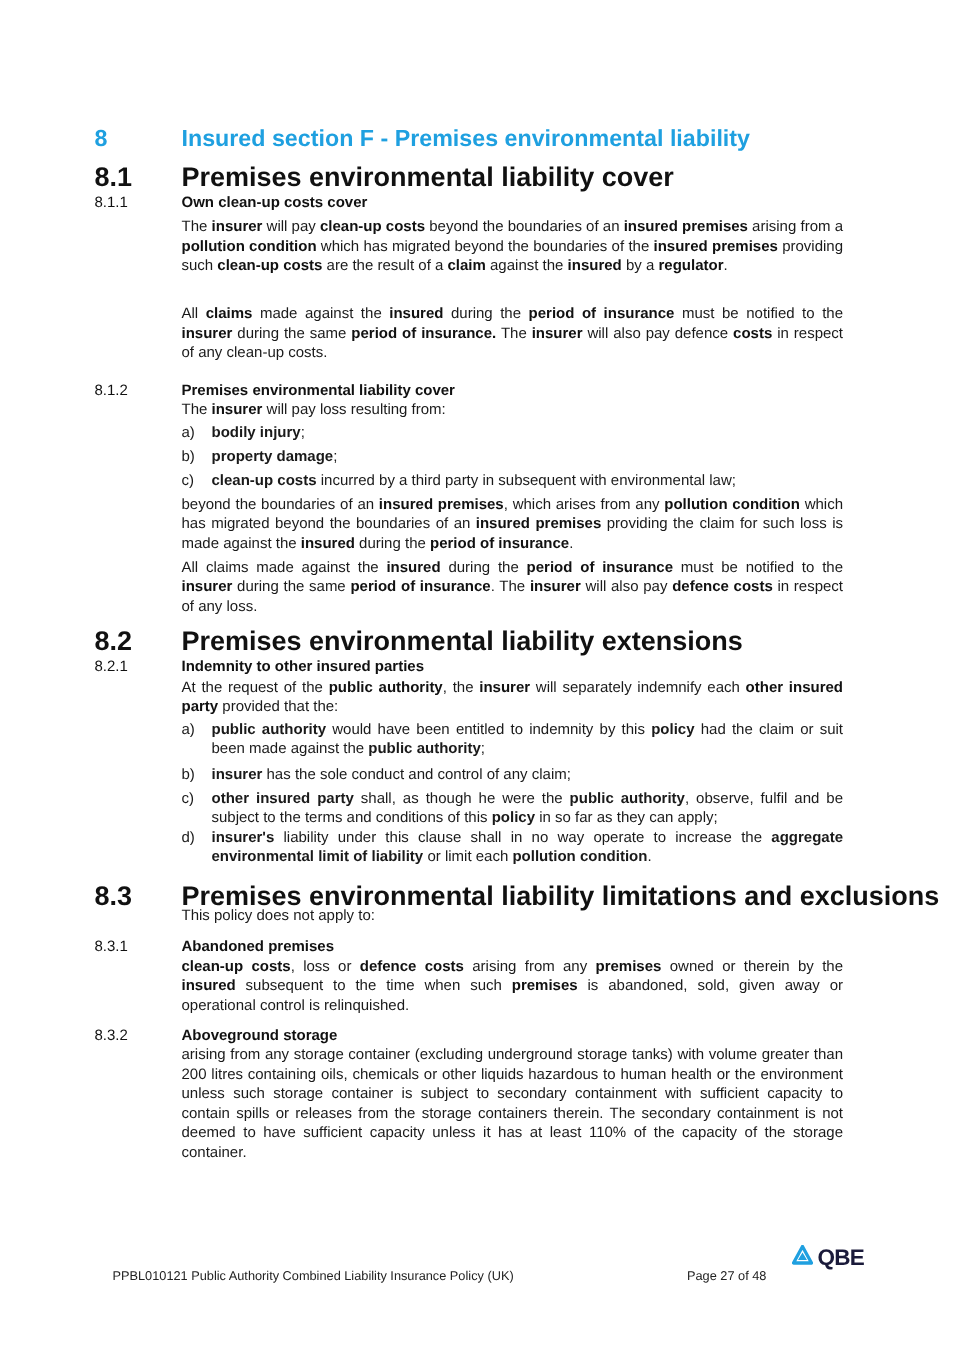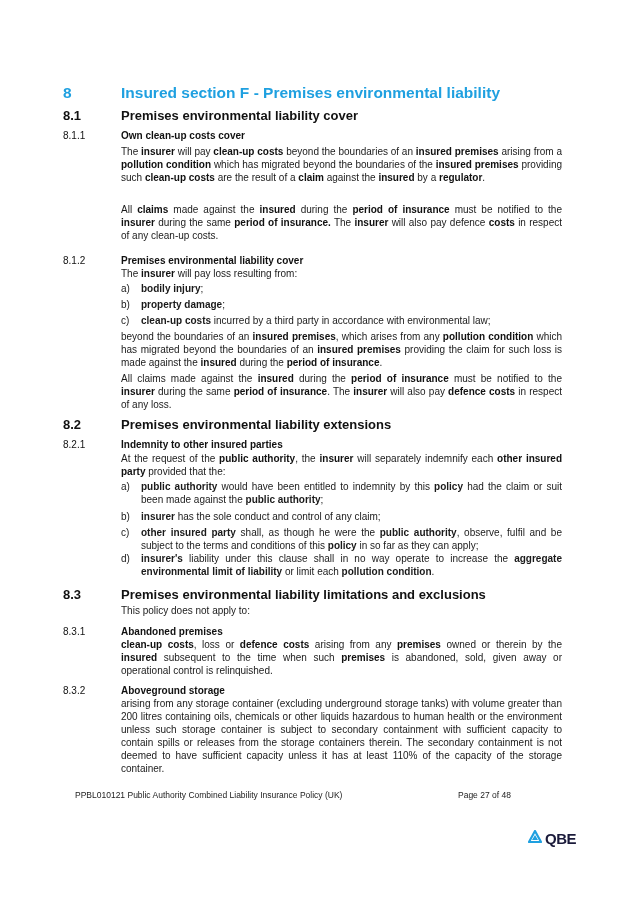--- a/index.html
+++ b/index.html
@@ -1,31 +1,31 @@
 <!DOCTYPE html>
 <html><head>
 <meta charset="utf-8">
 <style>
   html, body { margin: 0; padding: 0; background: #ffffff; }
   body { width: 636px; height: 900px; position: relative; overflow: hidden;
          font-family: "Liberation Sans", sans-serif; color: #1a1a1a; }
   .page { position: absolute; left: 0; top: 0; width: 636px; height: 684px; }
   .h1 { position: absolute; left: 63px; top: 84px; font-size: 15.5px; font-weight: bold; color: #1fa0e0; }
   .h1 .num { display: inline-block; width: 58px; }
-  .h2 { position: absolute; left: 63px; font-size: 13px; font-weight: bold; color: #111; }
+  .h2 { position: absolute; left: 63px; font-size: 18px; font-weight: bold; color: #111; }
   .h2 .num { display: inline-block; width: 58px; }
   .h3 { position: absolute; left: 63px; font-size: 10px; color: #111; }
   .h3 .num { display: inline-block; width: 58px; font-weight: normal; }
   .h3 .t { font-weight: bold; }
   .para { position: absolute; left: 121px; width: 441px; font-size: 10px; line-height: 13px; text-align: justify; color: #1a1a1a; }
   .para b { font-weight: bold; color: #111; }
   .item { position: absolute; left: 121px; width: 441px; font-size: 10px; line-height: 13px; }
   .item .lbl { position: absolute; left: 0; top: 0; }
   .item .txt { margin-left: 20px; display: block; text-align: justify; }
-  .footer-text { position: absolute; top: 790px; font-size: 8.5px; color: #222; padding-left: 12px; }
+  .footer-text { position: absolute; top: 845px; font-size: 8.5px; color: #222; padding-left: 12px; }
   .logo { position: absolute; left: 528px; top: 830px; display: flex; gap: 3px; }
   .logo .mark { width: 14px; height: 14px; }
   .logo .word { font-size: 15px; font-weight: bold; color: #1a1a3a; letter-spacing: -0.5px; }
 </style>
 </head>
 <body>
 
 <div class="page">
 
   <div class="h1">
@@ -49,21 +49,21 @@
   <div class="item" style="top:282px">
       <span class="lbl">a)</span>
       <span class="txt"><b>bodily injury</b><span>;</span></span>
     </div>
   <div class="item" style="top:298px">
       <span class="lbl">b)</span>
       <span class="txt"><b>property damage</b><span>;</span></span>
     </div>
   <div class="item" style="top:314px">
       <span class="lbl">c)</span>
-      <span class="txt"><b>clean-up costs</b><span> incurred by a third party in accordance with environmental law;</span></span>
+      <span class="txt"><b>clean-up costs</b><span> incurred by a third party in subsequent with environmental law;</span></span>
     </div>
   <div class="para" style="top:330px"><span>beyond the boundaries of an </span><b>insured premises</b><span>, which arises from any </span><b>pollution condition</b><span> which has migrated beyond the boundaries of an </span><b>insured premises</b><span> providing the claim for such loss is made against the </span><b>insured</b><span> during the </span><b>period of insurance</b><span>.</span></div>
   <div class="para" style="top:372px"><span>All claims made against the </span><b>insured</b><span> during the </span><b>period of insurance</b><span> must be notified to the </span><b>insurer</b><span> during the same </span><b>period of insurance</b><span>. The </span><b>insurer</b><span> will also pay </span><b>defence costs</b><span> in respect of any loss.</span></div>
 
   <div class="h2" style="top:417px">
     <span class="num">8.2</span><span>Premises environmental liability extensions</span>
   </div>
 
   <div class="h3" style="top:439px">
     <span class="num">8.2.1</span><span class="t">Indemnity to other insured parties</span>

